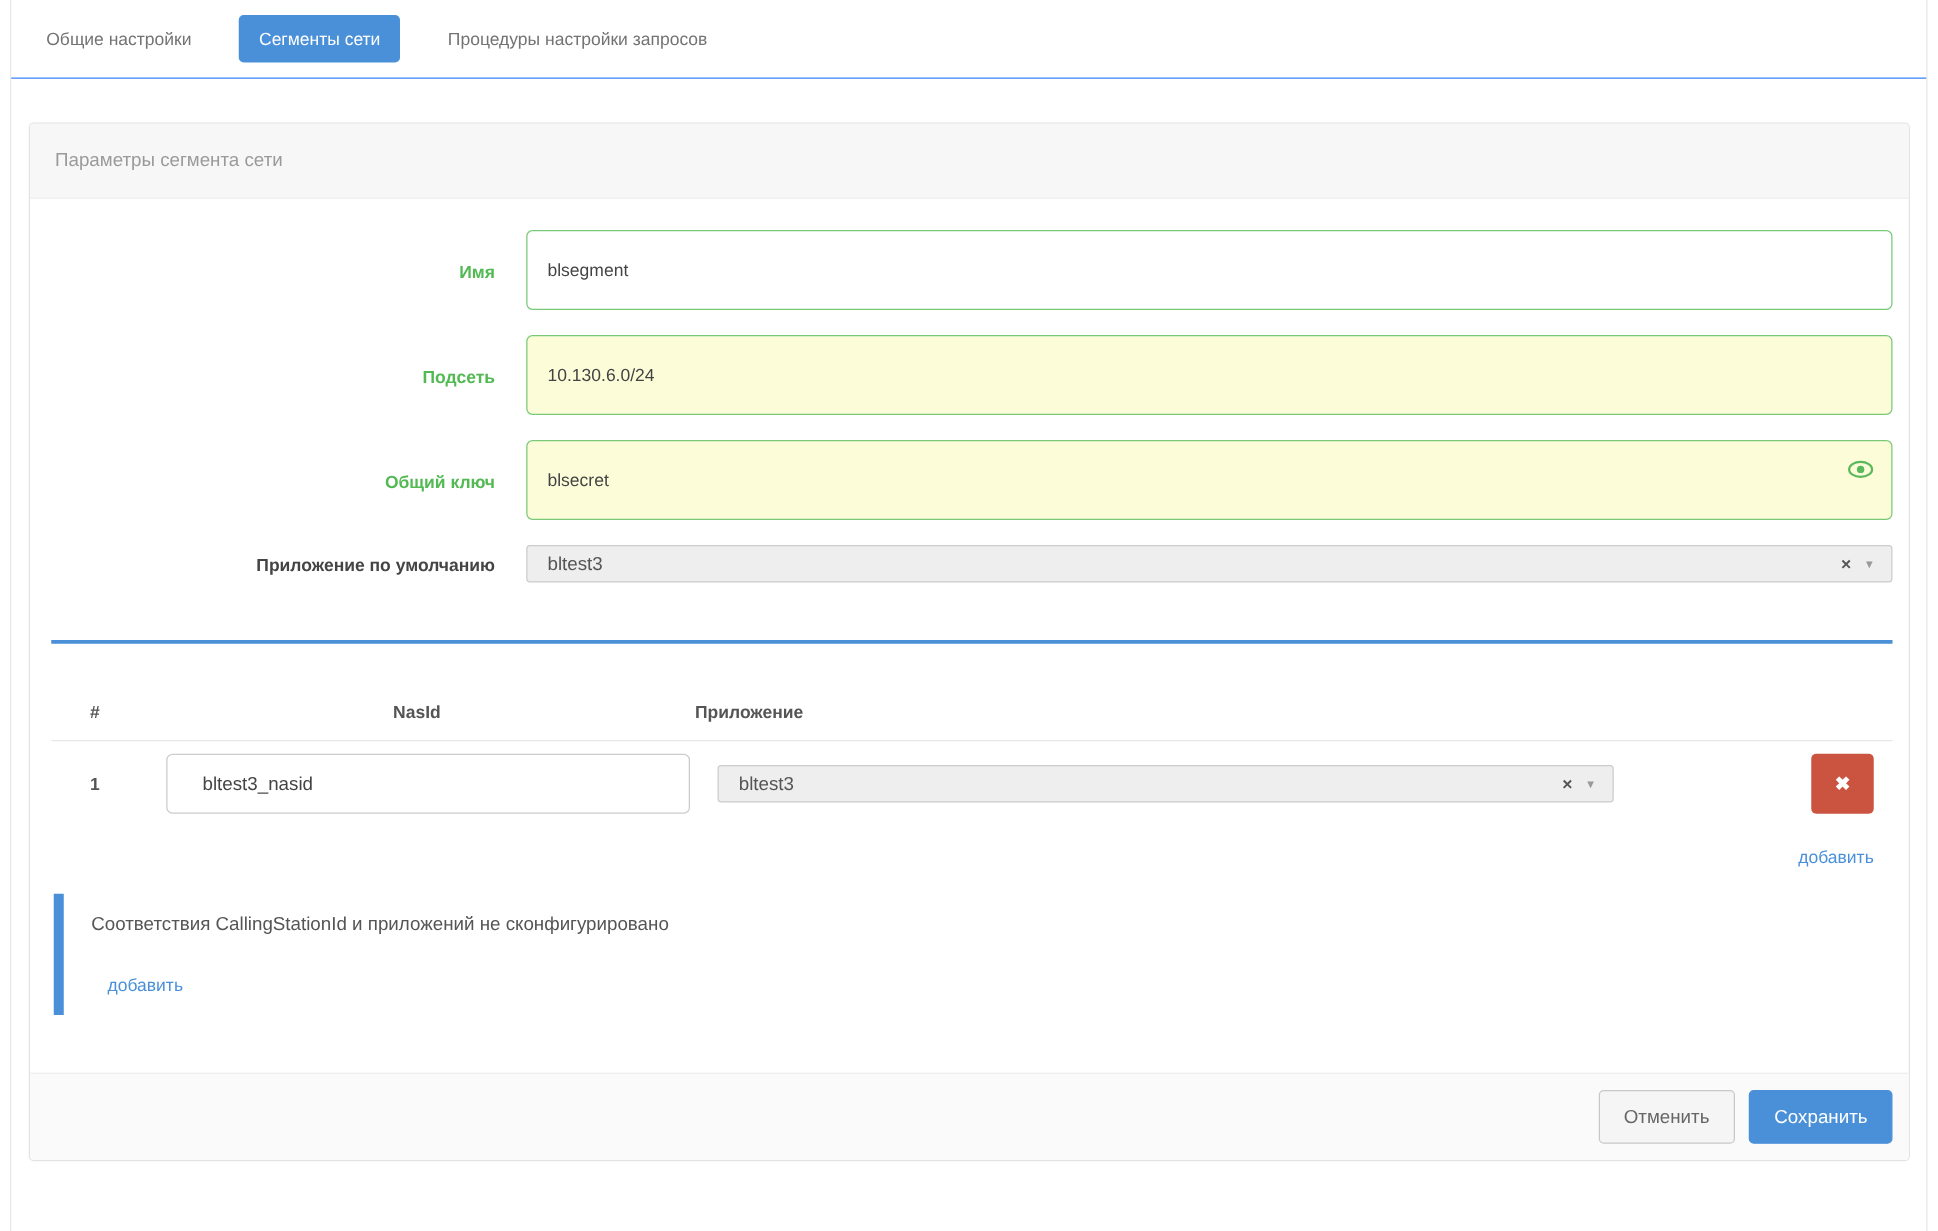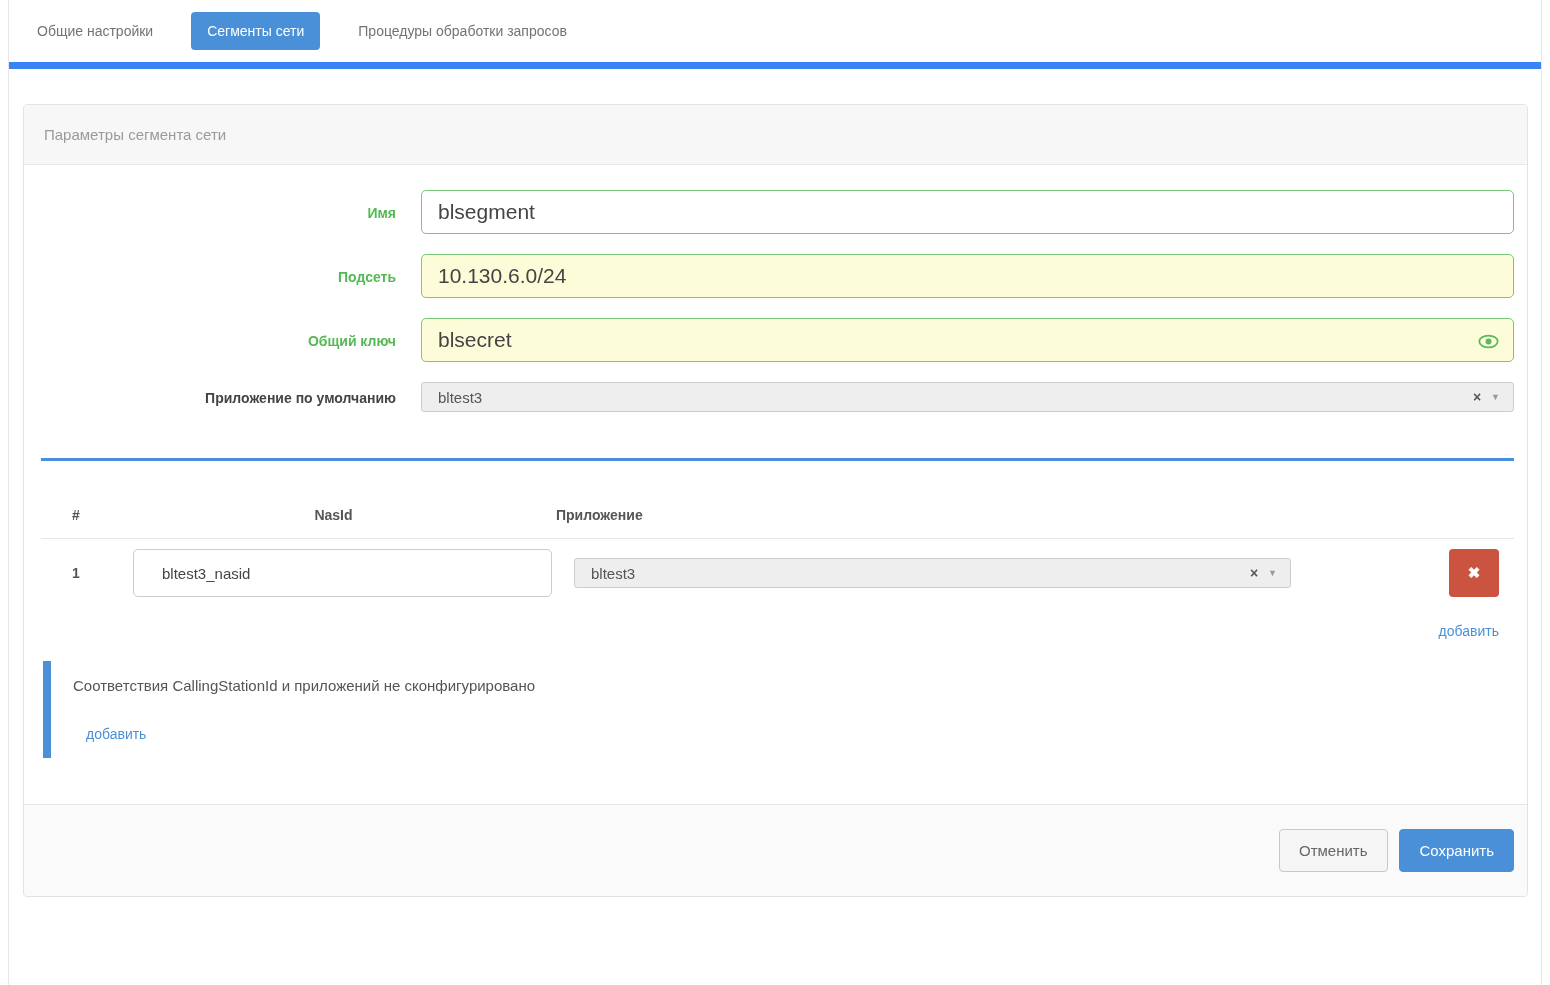--- a/index.html
+++ b/index.html
@@ -11,21 +11,21 @@
   }
   .page {
     margin:0 8px; height:985px;
     border-left:1px solid #e8e8e8; border-right:1px solid #e8e8e8;
   }
 
   
   .tabbar {
     display:flex; align-items:center; gap:22px;
     padding:12px 0 12px 12px;
-    border-bottom:7px solid #3b82f6;
+    border-bottom:1px solid #3b82f6;
   }
   .tab {
     padding:11px 16px; color:#737373; cursor:pointer;
     border-radius:4px; white-space:nowrap;
   }
   .tab.active { background:#4a90d9; color:#fff; }
 
   
   .panel {
     margin:35px 13px 0 14px;
@@ -41,23 +41,23 @@
 
   
   .form-row { display:flex; align-items:center; margin-bottom:20px; }
   .form-label {
     width:355px; text-align:right; font-weight:bold; color:#444;
     flex:none; padding-top:2px;
   }
   .form-label.green { color:#53b953; }
   .control { flex:1; margin-left:25px; position:relative; }
   .txt {
-    width:100%; height:44px; padding:0 44px 0 16px;
-    font-family:"Liberation Sans", sans-serif;
-    font-size:21px; color:#444;
+    width:100%; height:64px; padding:0 44px 0 16px;
+    font-family:"Liberation Sans", sans-serif;
+    font-size:14px; color:#444;
     border:1px solid #ccc; border-radius:5px; background:#fff; outline:none;
   }
   .txt.b-green { border-color:#79c979; }
   .txt.bg-yellow { background:#fcfcd9; }
   .eye {
     position:absolute; right:15px; top:16px; width:21px; height:15px;
     color:#5cb85c; cursor:pointer;
   }
   .selectbox {
     position:relative; height:30px; background:#eee;
@@ -108,39 +108,39 @@
     margin:22px 0 0 2px;
     border-left:8px solid #4a90d9;
     padding:16px 0 16px 22px;
   }
   .info-msg { font-size:15px; color:#555; }
   .info-add { display:inline-block; margin:32px 0 0 13px; }
 
   
   .panel-footer {
     background:#fafafa; border-top:1px solid #e7e7e7;
-    padding:24px 13px; text-align:right; border-radius:0 0 3px 3px;
+    padding:13px 13px; text-align:right; border-radius:0 0 3px 3px;
   }
   .btn {
     display:inline-block; padding:12px 19px; font-size:15px;
     font-family:"Liberation Sans", sans-serif;
     border-radius:4px; cursor:pointer;
   }
   .btn-cancel { background:#f5f5f5; border:1px solid #c8c8c8; color:#666; margin-right:8px; }
   .btn-save { background:#4a90d9; border:1px solid #4a90d9; color:#fff; }
 </style>
 </head>
 <body>
 
 <div class="page">
 
   <div class="tabbar">
     <div class="tab">Общие настройки</div>
     <div class="tab active">Сегменты сети</div>
-    <div class="tab">Процедуры обработки запросов</div>
+    <div class="tab">Процедуры настройки запросов</div>
   </div>
 
   <div class="panel">
 
     <div class="panel-heading">Параметры сегмента сети</div>
 
     <div class="panel-body">
 
       <div class="form-row">
         <div class="form-label green">Имя</div>

